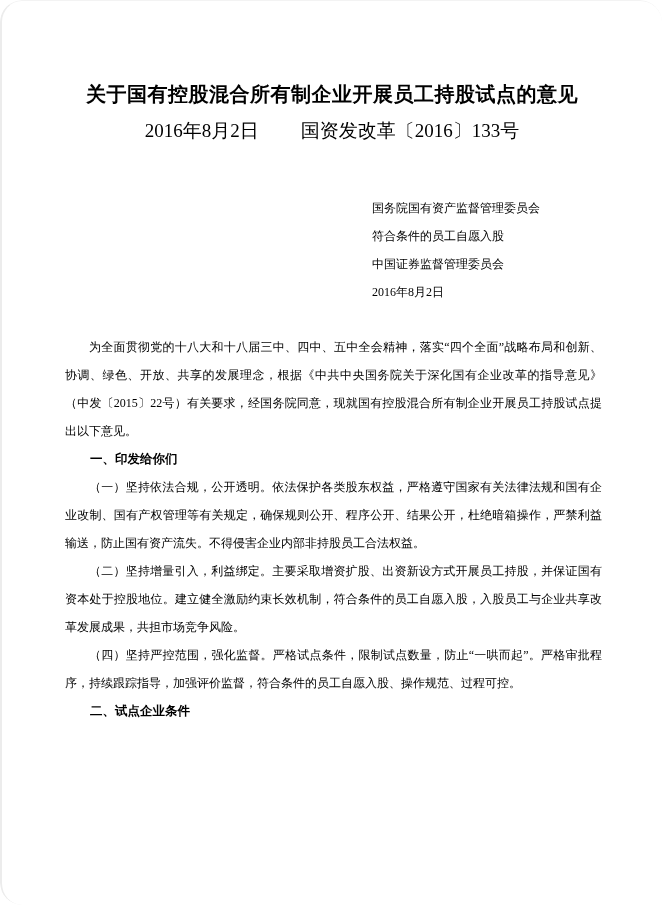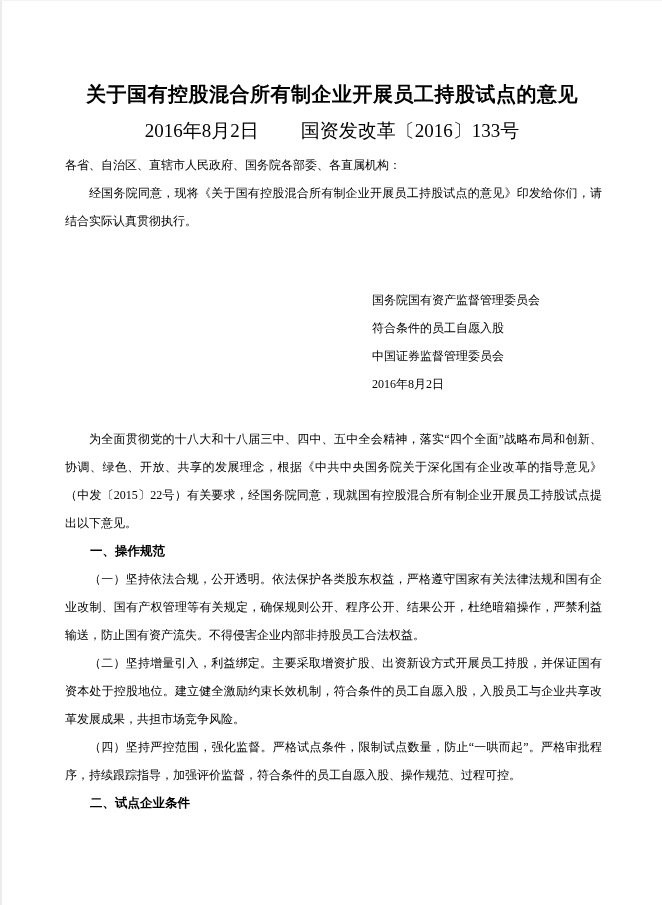--- a/index.html
+++ b/index.html
@@ -1,15 +1,15 @@
 <!DOCTYPE html>
 <html><head>
 <meta charset="utf-8">
 <style>
-  * { margin: 0; padding: 0; box-sizing: border-box; }
+  * { margin: 0; padding: 0; box-sizing: border-box; border-radius: 22px; }
   html, body { background: #ffffff; }
   .page {
     position: relative;
     width: 662px;
     height: 905px;
     background: #ffffff;
     border-left: 2px solid #ececec;
     border-top: 1px solid #f3f3f3;
     overflow: hidden;
     color: #000000;
@@ -63,34 +63,30 @@
 <body>
 
 <div class="page">
 
   <h1 class="doc-title">关于国有控股混合所有制企业开展员工持股试点的意见</h1>
 
   <div class="doc-line">
     <span>2016年8月2日</span><span class="docnum">国资发改革〔2016〕133号</span>
   </div>
 
-  <div class="content salutation-block">
-    <p>各省、自治区、直辖市人民政府、国务院各部委、各直属机构：</p>
-    <p class="indent">经国务院同意，现将《关于国有控股混合所有制企业开展员工持股试点的意见》印发给你们，请结合实际认真贯彻执行。</p>
-  </div>
 
   <div class="sig-block">
     <p>国务院国有资产监督管理委员会</p>
     <p>符合条件的员工自愿入股</p>
     <p>中国证券监督管理委员会</p>
     <p>2016年8月2日</p>
   </div>
 
   <div class="content main-body">
     <p class="indent">为全面贯彻党的十八大和十八届三中、四中、五中全会精神，落实“四个全面”战略布局和创新、协调、绿色、开放、共享的发展理念，根据《中共中央国务院关于深化国有企业改革的指导意见》（中发〔2015〕22号）有关要求，经国务院同意，现就国有控股混合所有制企业开展员工持股试点提出以下意见。</p>
-    <p class="sec-heading">一、操作规范</p>
+    <p class="sec-heading">一、印发给你们</p>
     <p class="indent">（一）坚持依法合规，公开透明。依法保护各类股东权益，严格遵守国家有关法律法规和国有企业改制、国有产权管理等有关规定，确保规则公开、程序公开、结果公开，杜绝暗箱操作，严禁利益输送，防止国有资产流失。不得侵害企业内部非持股员工合法权益。</p>
     <p class="indent">（二）坚持增量引入，利益绑定。主要采取增资扩股、出资新设方式开展员工持股，并保证国有资本处于控股地位。建立健全激励约束长效机制，符合条件的员工自愿入股，入股员工与企业共享改革发展成果，共担市场竞争风险。</p>
     <p class="indent">（四）坚持严控范围，强化监督。严格试点条件，限制试点数量，防止“一哄而起”。严格审批程序，持续跟踪指导，加强评价监督，符合条件的员工自愿入股、操作规范、过程可控。</p>
     <p class="sec-heading">二、试点企业条件</p>
   </div>
 
 </div>
 
 </body></html>

